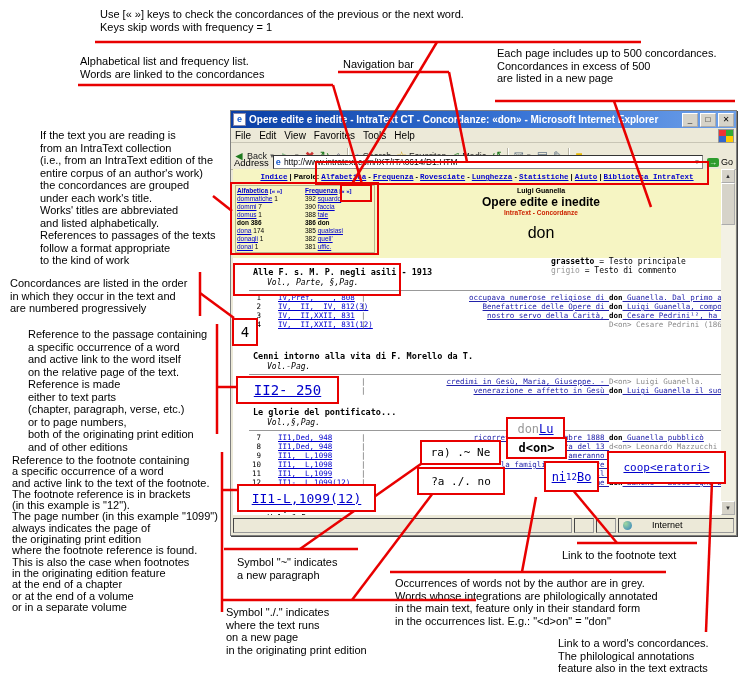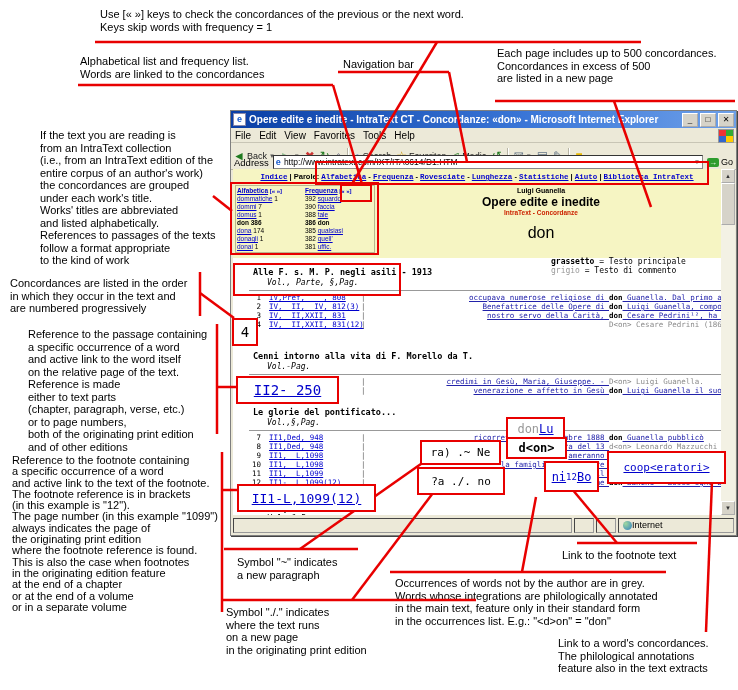--- a/index.html
+++ b/index.html
@@ -41,21 +41,21 @@
   .goarrow{color:#fff;background:#2e9c2e;border-radius:2px;padding:0 2px;font-size:8px;font-weight:bold;}
   .content{position:absolute;left:2px;top:58px;width:488px;height:346px;background:#fff;overflow:hidden;}
   .scrollbar{position:absolute;left:490px;top:58px;width:14px;height:346px;background:#f3f1e4;}
   .sbtn{position:absolute;left:0;width:14px;height:14px;background:#d6d3c9;border:1px outset #fff;
         font-size:6px;text-align:center;line-height:13px;color:#333;box-sizing:border-box;}
   .sthumb{position:absolute;left:0;top:14px;width:14px;height:42px;background:#d6d3c9;border:1px outset #fff;box-sizing:border-box;}
   .statusbar{position:absolute;left:0;top:404px;right:0;height:18px;background:#ece9d8;
              display:flex;align-items:center;gap:2px;padding:1px 2px;font-size:9px;}
   .spanel{height:13px;border:1px inset #999;background:#ece9d8;}
   .sp1{flex:1;} .sp2{width:18px;} .sp3{width:18px;}
-  .sp4{width:110px;display:flex;align-items:center;gap:0;padding-left:4px;}
+  .sp4{width:110px;display:flex;align-items:center;gap:20px;padding-left:4px;}
   .globe{width:9px;height:9px;border-radius:50%;background:radial-gradient(circle at 30% 30%,#9fd89f,#2e7fc2);flex:none;}
   
   .yellowhead{position:absolute;left:0;top:0;width:488px;height:89px;background:#f6f5c3;}
   .navstrip{position:absolute;left:0;top:3px;width:100%;text-align:center;font-size:7.5px;
             font-weight:bold;white-space:nowrap;}
   .navstrip .link{color:#0000cc;text-decoration:underline;font-family:Liberation Mono, monospace;}
   .navstrip .bold{color:#000;} .navstrip .sep{color:#000;}
   .wordtable{position:absolute;left:2px;top:16px;width:136px;background:#f6f5c3;
              border:1px solid #b9b68f;font-size:6.5px;line-height:8px;display:flex;padding:1px;}
   .wcol{width:50%;overflow:hidden;white-space:nowrap;}
@@ -71,21 +71,21 @@
   .legend{position:absolute;left:318px;top:88px;font-family:"DejaVu Sans Mono",monospace;
           font-size:8px;line-height:9px;white-space:nowrap;}
   .legend .b{font-weight:bold;} .legend .g{color:#999;}
   #sections{position:absolute;left:16px;top:98px;width:584px;font-family:"DejaVu Sans Mono",monospace;}
   .sec .stitle{font-size:8.5px;font-weight:bold;line-height:11px;white-space:nowrap;padding-left:4px;}
   .sec .sfmt{font-size:8px;font-style:italic;line-height:10px;padding-left:18px;}
   .sec .shr{border-top:1px solid #999;margin:2px 0 2px 0;width:486px;}
   .sec:nth-child(2){margin-top:22px;} .sec:nth-child(3){margin-top:12px;} .sec:nth-child(4){margin-top:16px;}
   .crow{position:relative;height:9px;font-size:7.5px;line-height:9px;white-space:nowrap;}
   .crow .num{display:inline-block;width:12px;text-align:right;color:#000;}
-  .crow .ref{color:#0000cc;text-decoration:underline;white-space:pre;margin-left:8px;}
+  .crow .ref{color:#0000cc;text-decoration:underline;white-space:pre;margin-left:17px;}
   .crow .pipe{position:absolute;left:112px;color:#666;}
   .crow .extract{position:absolute;left:188px;white-space:pre;}
   .crow .lc{display:inline-block;width:172px;text-align:right;white-space:pre;color:#2222aa;text-decoration:underline;}
   .crow .kw{font-weight:bold;color:#000;}
   .crow .kw.grey{color:#8a8a8a;font-weight:normal;}
   .crow .rc{color:#2222aa;text-decoration:underline;white-space:pre;}
   .crow .rc.grey{color:#8a8a8a;text-decoration:none;}
   
   #redlines{position:absolute;left:0;top:0;z-index:5;pointer-events:none;}
   .redbox{position:absolute;border:2px solid #e80000;z-index:6;pointer-events:none;}

